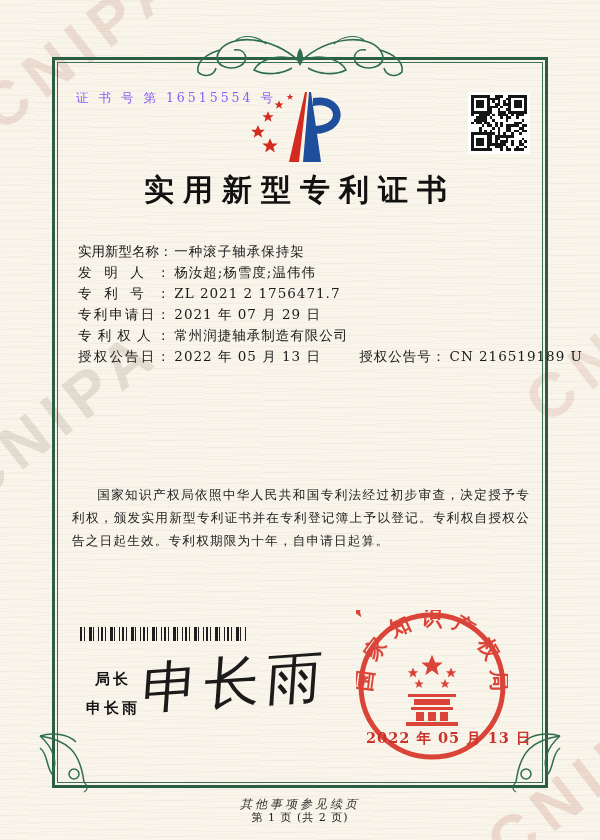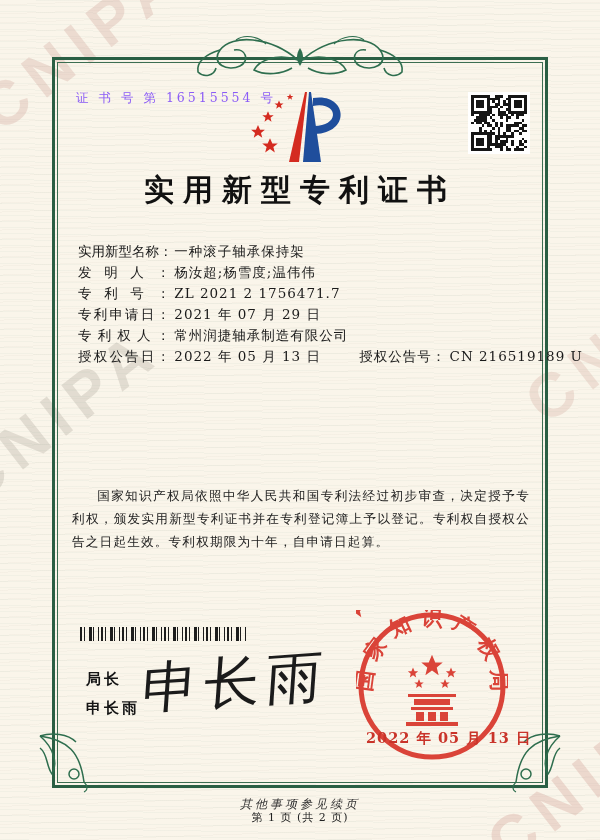--- a/index.html
+++ b/index.html
@@ -53,36 +53,36 @@
     vertical-align:top;color:#1a1a1a;
   }
   .fvalue{letter-spacing:1px;color:#1a1a1a;}
   .pair2{margin-left:34px;}
   .pair2 .flabel{width:86px;}
   
   .bodytext{
     position:absolute;left:72px;top:484px;width:458px;
     font-size:12.6px;line-height:23px;letter-spacing:1.2px;text-align:justify;color:#222;
   }
-  .bodytext p{margin:0 0 1px 0;text-indent:2em;}
+  .bodytext p{margin:0 0 1px 0;text-indent:2em;font-family:Liberation Serif, serif;}
   
   .barcode{
     position:absolute;left:80px;top:627px;width:167px;height:14px;
     background:repeating-linear-gradient(90deg,
       #1d1d1d 0 2px, transparent 2px 4px,
       #1d1d1d 4px 5px, transparent 5px 9px,
       #1d1d1d 9px 12px, transparent 12px 13px,
       #1d1d1d 13px 14px, transparent 14px 18px,
       #1d1d1d 18px 19px, transparent 19px 21px);
   }
   
   .sig-block{
     position:absolute;left:86px;top:664px;
     font-family:"Liberation Sans",sans-serif;font-size:15px;font-weight:bold;
-    letter-spacing:3px;line-height:29px;color:#151515;
+    letter-spacing:3px;line-height:29px;color:#151515;text-align:center;
   }
   .sig-hand{
     position:absolute;left:142px;top:644px;width:230px;
     font-size:56px;color:#1b1b1b;transform:rotate(-4deg) skewX(-8deg);
     font-family:"DejaVu Serif",serif;letter-spacing:6px;white-space:nowrap;
   }
   
   .seal{position:absolute;left:356px;top:610px;opacity:.92;}
   .seal-date{
     position:absolute;left:366px;top:729px;font-size:14.5px;font-weight:bold;

